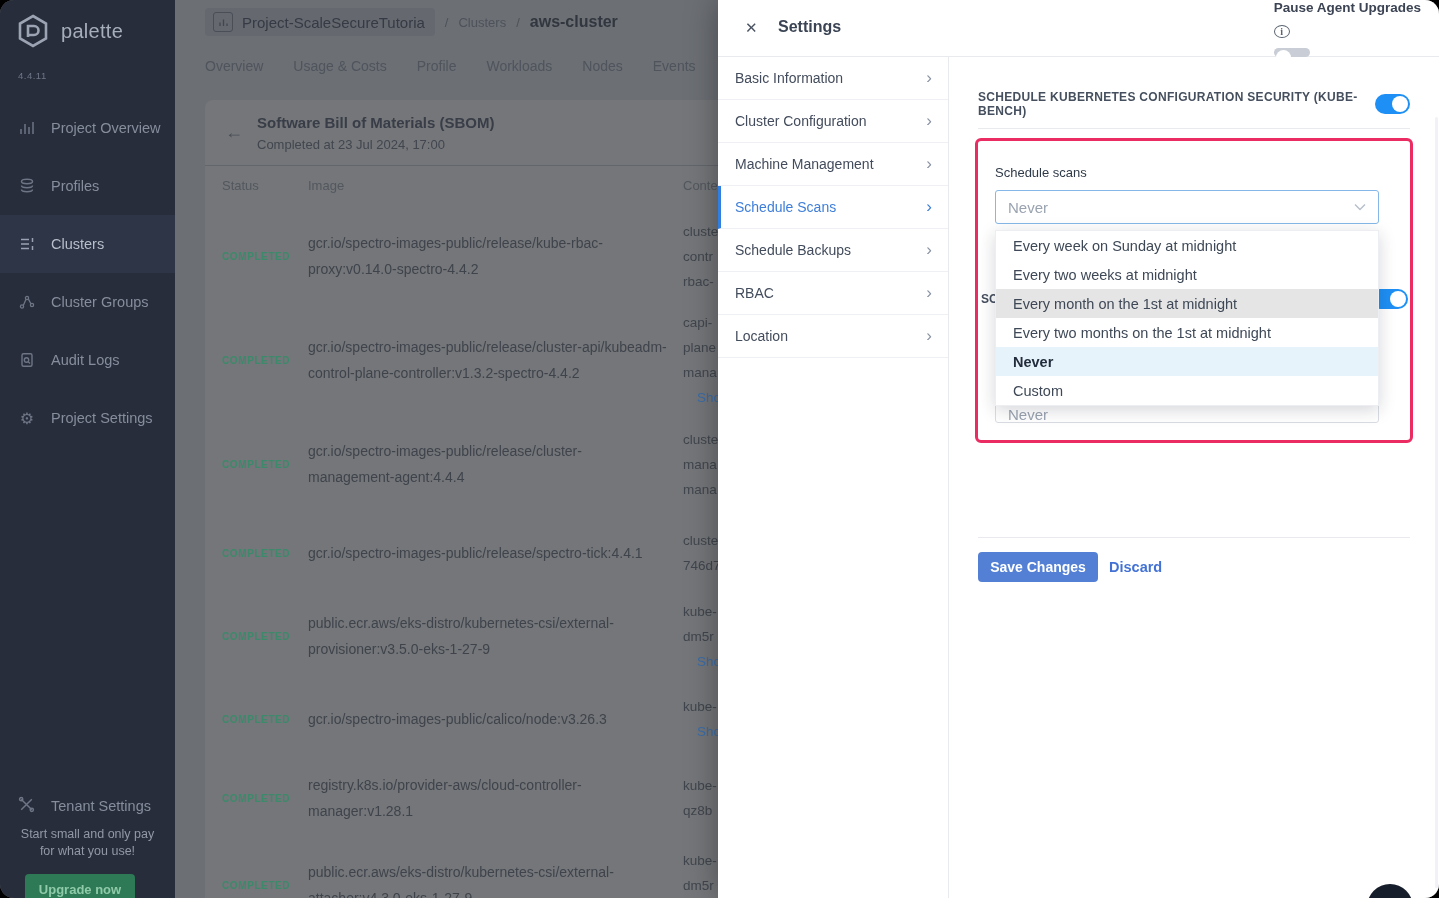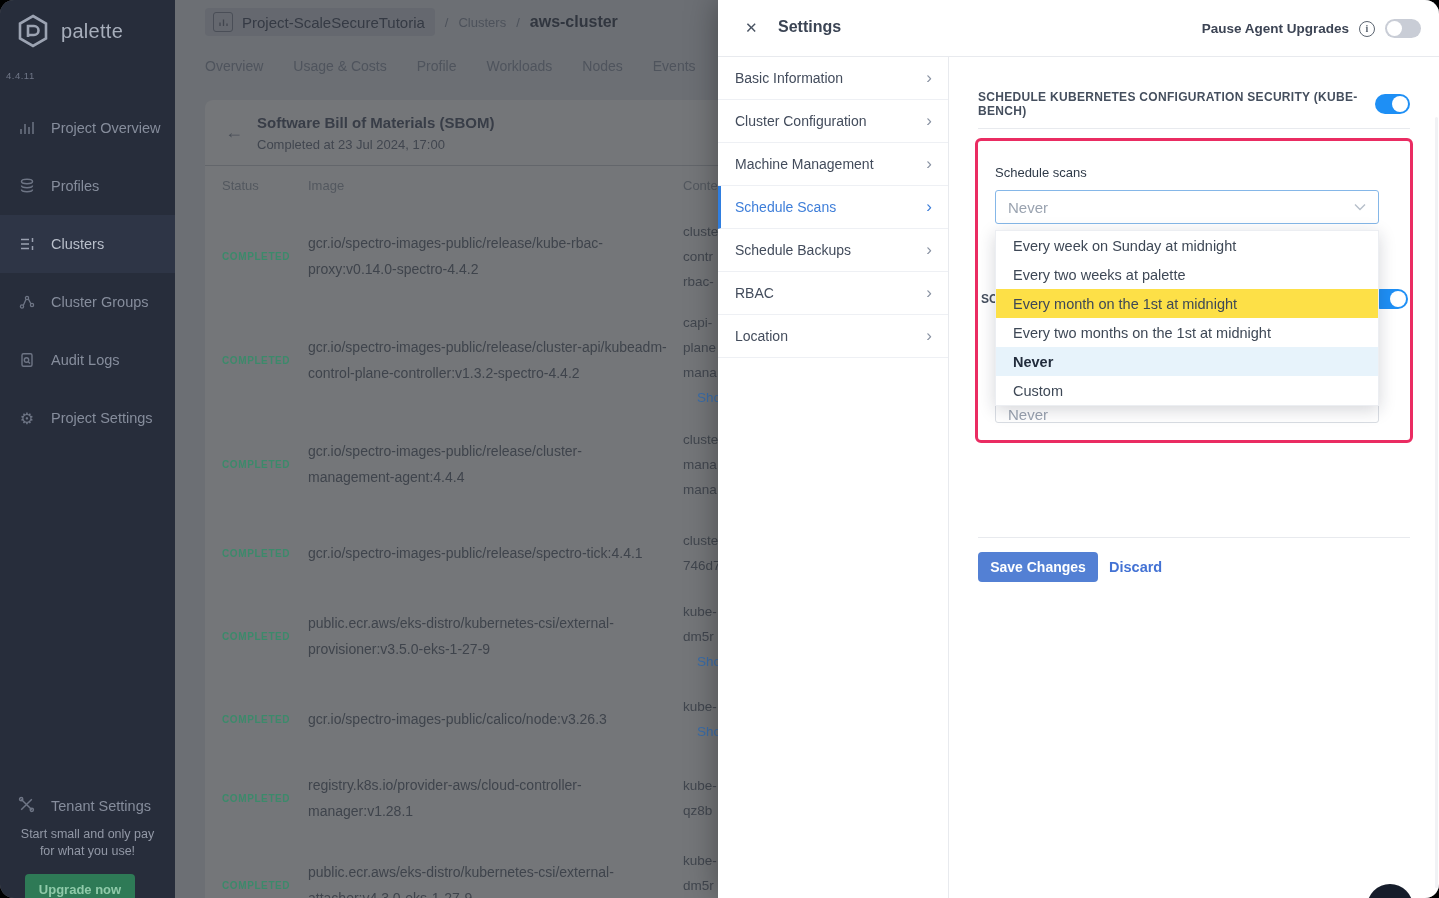--- a/index.html
+++ b/index.html
@@ -4,21 +4,21 @@
 <style>
   * { margin:0; padding:0; box-sizing:border-box; }
   body { background:#000; font-family:"Liberation Sans", sans-serif; }
   .app { position:relative; width:1439px; height:898px; background:#6c6f74; border-radius:14px; overflow:hidden; }
 
   
   .sidebar { position:absolute; left:0; top:0; width:175px; height:100%; background:#272d3b; z-index:2; }
   .logo-row { position:absolute; left:14px; top:12px; display:flex; align-items:center; gap:9px; }
   .logo-mark { width:38px; height:38px; color:#9ca3b2; }
   .brand { font-size:20px; font-weight:500; color:#a7aebb; letter-spacing:0.3px; }
-  .version { position:absolute; left:6px; top:70px; font-size:9.5px; color:#6f7687; letter-spacing:0.5px; }
+  .version { position:absolute; left:18px; top:70px; font-size:9.5px; color:#6f7687; letter-spacing:0.5px; }
   .nav { position:absolute; left:0; top:99px; width:100%; }
   .nav-item { height:58px; display:flex; align-items:center; gap:15px; padding-left:18px; color:#868d9c; font-size:14.5px; cursor:pointer; }
   .nav-item .ni { width:18px; height:18px; color:#6e7585; display:flex; align-items:center; justify-content:center; font-size:16px; }
   .nav-item.active { background:#2e3546; color:#b9bfca; }
   .nav-item.active .ni { color:#9aa1b0; }
   .tenant { position:absolute; left:0; top:760px; width:100%; height:54px; display:flex; align-items:flex-end; gap:15px; padding-left:18px; color:#868d9c; font-size:14.5px; }
   .tenant .ni { width:18px; height:18px; color:#6e7585; }
   .promo { position:absolute; left:0; top:826px; width:100%; text-align:center; font-size:12.5px; line-height:17px; color:#9298a6; }
   .upgrade-btn { position:absolute; left:25px; top:874px; width:110px; height:30px; background:#2e7a56; color:#8fcaa9; font-size:13px; font-weight:600; border:none; border-radius:4px; }
 
@@ -46,21 +46,21 @@
   .col-status { width:86px; font-size:10px; font-weight:700; letter-spacing:0.6px; color:#3c8a6b; }
   .col-image { width:375px; font-size:14px; line-height:26px; color:#3f444c; padding-right:15px; overflow-wrap:anywhere; }
   .col-ctx { flex:1; font-size:13.5px; line-height:25px; color:#41464e; white-space:nowrap; overflow:hidden; }
   .ctx-link { color:#3b6da8; padding-left:14px; }
 
   
   .panel { position:absolute; left:718px; top:0; right:0; bottom:0; background:#fff; z-index:10; box-shadow:0 0 30px rgba(0,0,0,0.35); }
   .panel-head { position:relative; height:57px; border-bottom:1px solid #e8eaee; }
   .close-x { position:absolute; left:27px; top:19px; font-size:15px; color:#4a5463; cursor:pointer; }
   .panel-title { position:absolute; left:60px; top:18px; font-size:16px; font-weight:600; color:#3b4454; }
-  .pause-group { position:absolute; right:18px; top:0; height:57px; display:flex; align-items:center; gap:10px; }
+  .pause-group { position:absolute; right:18px; top:0; height:57px; display:flex; gap:10px;flex-direction:column; }
   .pause-label { font-size:13.5px; font-weight:600; color:#3c4454; }
   .info-i { width:16px; height:16px; border:1.4px solid #5b6470; border-radius:50%; color:#5b6470; font-size:10px; font-weight:600; display:flex; align-items:center; justify-content:center; font-family:"Liberation Serif", serif; }
   .toggle { width:38px; height:20px; border-radius:10px; position:relative; cursor:pointer; }
   .toggle .knob { position:absolute; top:2px; width:16px; height:16px; border-radius:50%; background:#fff; }
   .toggle.on { background:#1e8ff5; } .toggle.on .knob { right:2px; }
   .toggle.off { background:#c9cdd6; } .toggle.off .knob { left:2px; }
 
   .menu { position:absolute; left:0; top:57px; width:231px; bottom:0; border-right:1px solid #e8eaee; }
   .menu-item { position:relative; height:43px; display:flex; align-items:center; justify-content:space-between; padding:0 16px 0 17px; font-size:14px; color:#434c5c; border-bottom:1px solid #eef0f4; cursor:pointer; }
   .menu-item .chev { color:#8a93a3; font-size:17px; }
@@ -75,21 +75,21 @@
   .div1 { top:71px; } .div2 { top:480px; }
   .row-sonobuoy { position:absolute; left:29px; top:430px; width:432px; display:flex; justify-content:space-between; align-items:center; }
 
   .hl-box { position:absolute; left:26px; top:81px; width:438px; height:305px; border:3px solid #ea2c62; border-radius:6px; background:#fff; }
   .sched-label { position:absolute; left:17px; top:24px; font-size:13px; font-weight:500; color:#2f3a48; }
   .select { position:absolute; left:17px; top:49px; width:384px; height:34px; border:1px solid #85b7e8; border-radius:3px; background:#fff; z-index:2; display:flex; align-items:center; justify-content:space-between; padding:0 12px; }
   .select-value { font-size:15px; color:#9aa3b0; }
   .select .chev-d { color:#b6bfca; }
   .dropdown { position:absolute; left:17px; top:89px; width:384px; z-index:3; background:#fff; box-shadow:0 4px 16px rgba(20,30,50,0.18); border:1px solid #eceef2; }
   .dd-row { height:29px; display:flex; align-items:center; padding:0 17px; font-size:14.5px; color:#3e4856; cursor:pointer; }
-  .dd-row.hover { background:#fde047; }
+  .dd-row.hover { background:#e5e5e5; }
   .dd-row.selected { background:#e7f3fb; color:#222c3c; font-weight:700; }
   .hidden-frag { position:absolute; left:3px; top:151px; z-index:1; font-size:12px; font-weight:600; color:#454f5e; }
   .hidden-toggle { position:absolute; left:392px; top:148px; z-index:1; }
   .second-select { position:absolute; left:17px; top:247px; width:384px; height:35px; border:1px solid #d9dde3; border-radius:3px; overflow:hidden; z-index:1; }
   .second-select .sv { position:absolute; left:12px; top:17px; font-size:15px; color:#9aa3b0; }
 
   .save-btn { position:absolute; left:29px; top:495px; width:120px; height:30px; background:#5380d4; color:#fff; font-size:14px; font-weight:600; border:none; border-radius:4px; cursor:pointer; }
   .discard-link { position:absolute; left:160px; top:502px; font-size:14.5px; font-weight:600; color:#4372d4; cursor:pointer; }
   .scroll-track { position:absolute; right:1px; top:60px; bottom:10px; width:3px; background:#f1f2f5; border-radius:2px; }
 
@@ -361,21 +361,21 @@
         <span class="hidden-frag">SC</span>
         <span class="toggle on hidden-toggle">
             <span class="knob"></span>
           </span>
         <div class="second-select">
           <span class="sv">Never</span>
         </div>
 
         <div class="dropdown">
           <div class="dd-row">Every week on Sunday at midnight</div>
-          <div class="dd-row">Every two weeks at palette</div>
+          <div class="dd-row">Every two weeks at midnight</div>
           <div class="dd-row hover">Every month on the 1st at midnight</div>
           <div class="dd-row">Every two months on the 1st at midnight</div>
           <div class="dd-row selected">Never</div>
           <div class="dd-row">Custom</div>
         </div>
       </div>
 
       <div class="divider div2"></div>
 
       <button class="save-btn">Save Changes</button>

